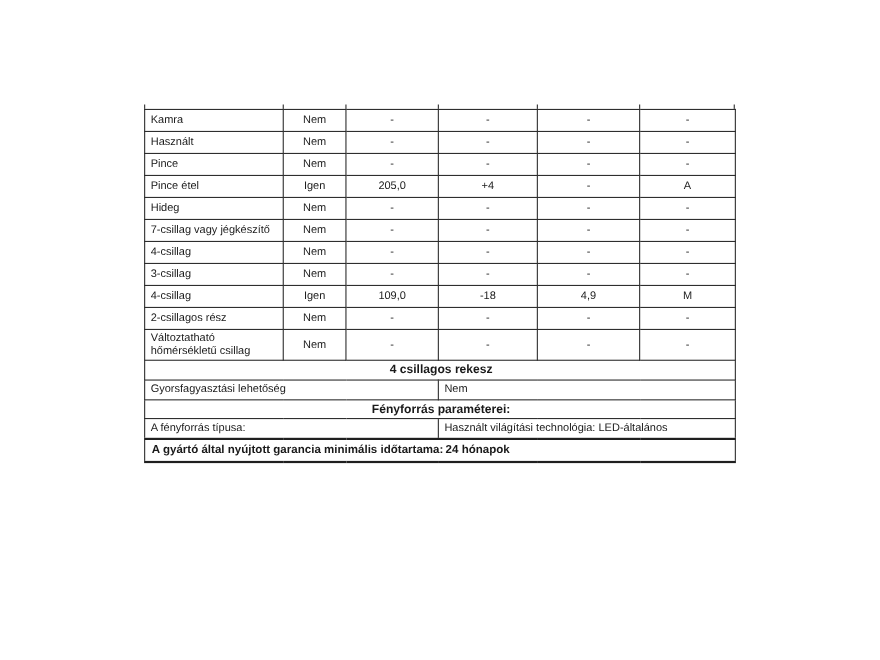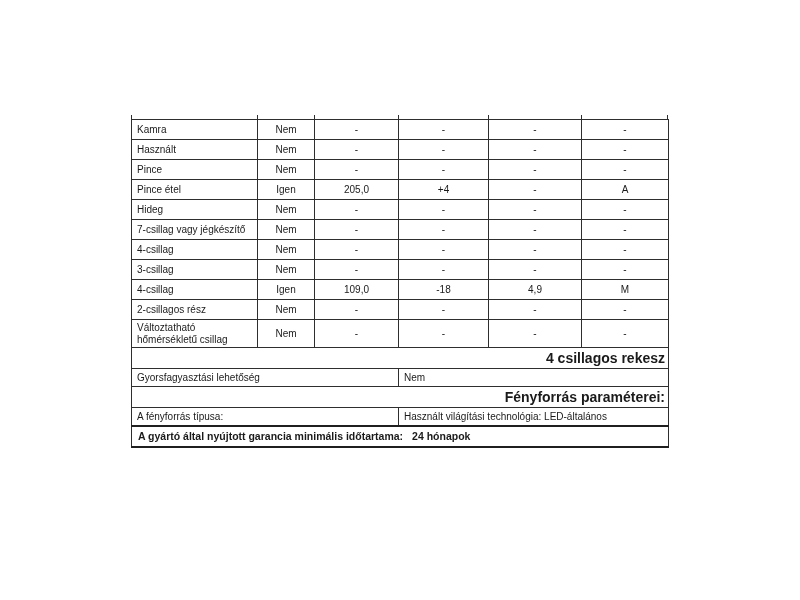--- a/index.html
+++ b/index.html
@@ -1,56 +1,56 @@
 <!DOCTYPE html>
 <html><head>
 <meta charset="utf-8">
 <style>
   * { margin: 0; padding: 0; box-sizing: border-box; }
   html, body { width: 800px; height: 600px; background: #ffffff; overflow: hidden; }
   body { font-family: "Liberation Sans", sans-serif; position: relative; color: #1a1a1a; }
 
-  .table-wrap { position: absolute; left: 131px; top: 119px; width: 537px; }
+  .table-wrap { position: absolute; left: 131px; top: 99px; width: 537px; }
 
   
   .stub { position: absolute; top: -4px; width: 1px; height: 4px; background: #2e2e2e; }
 
   table.spec { border-collapse: collapse; table-layout: fixed; width: 537px; }
   td {
     border: 1px solid #2e2e2e;
     font-size: 10px;
     line-height: 1.15;
     vertical-align: middle;
     text-align: center;
     padding: 2px 3px;
     height: 20px;
     overflow: hidden;
   }
   td.lbl { text-align: left; padding-left: 5px; }
   tr.tall td { height: 26px; }
 
   td.sec {
     font-weight: bold;
-    font-size: 14px;
-    text-align: right;
+    font-size: 11px;
+    text-align: center;
     padding-left: 5px;
     height: 17px;
   }
   td.kv { text-align: left; padding-left: 5px; height: 18px; }
 
   tr.warranty td {
     border-top: 2px solid #1f1f1f;
     border-bottom: 2px solid #1f1f1f;
     font-weight: bold;
     font-size: 10.5px;
     text-align: left;
     padding-left: 6px;
     height: 21px;
   }
-  tr.warranty .w-val { margin-left: 9px; }
+  tr.warranty .w-val { margin-left: 2px; }
 </style>
 </head>
 <body>
 
 <div class="table-wrap">
   <div class="stub" style="left:0"></div>
   <div class="stub" style="left:126px"></div>
   <div class="stub" style="left:183px"></div>
   <div class="stub" style="left:267px"></div>
   <div class="stub" style="left:357px"></div>

